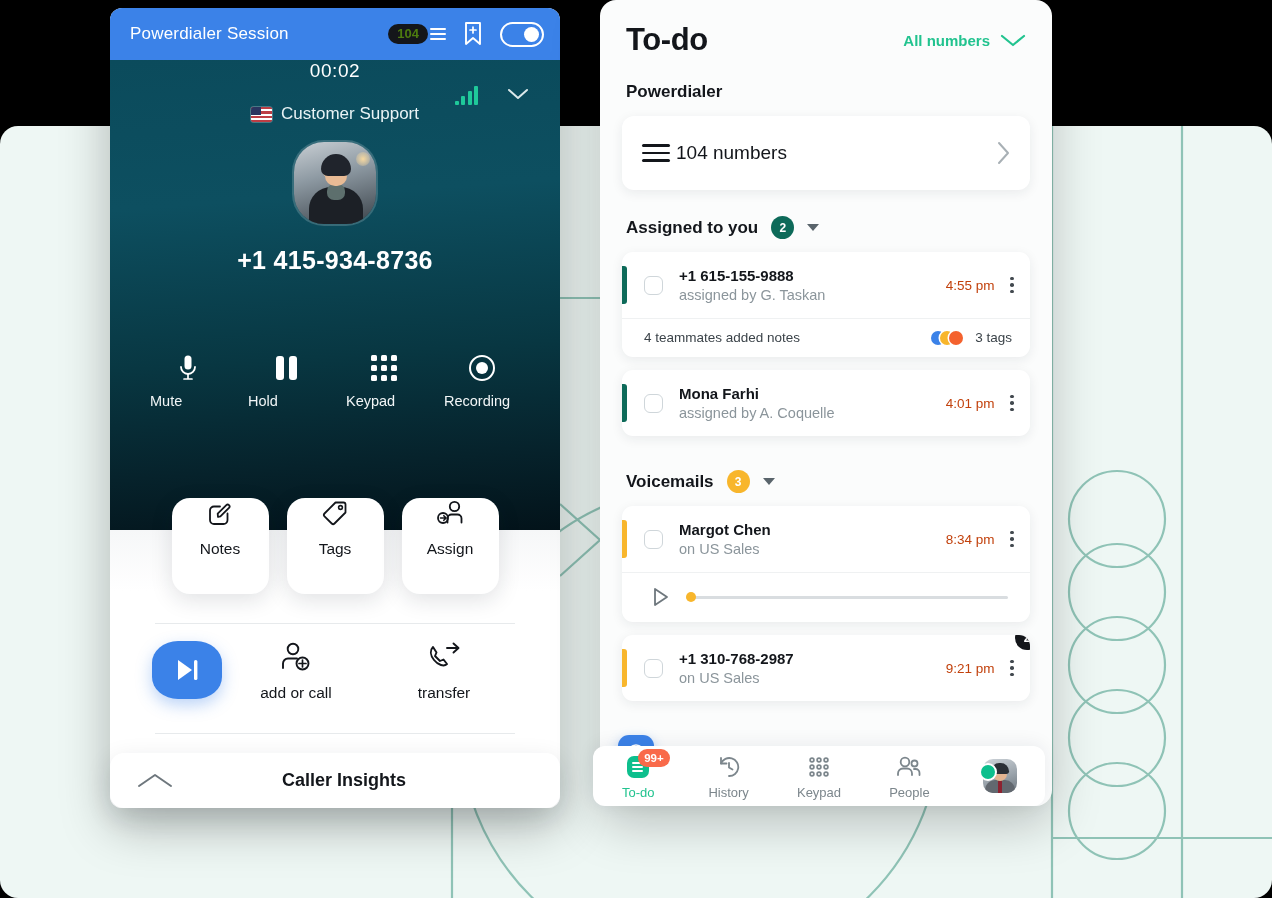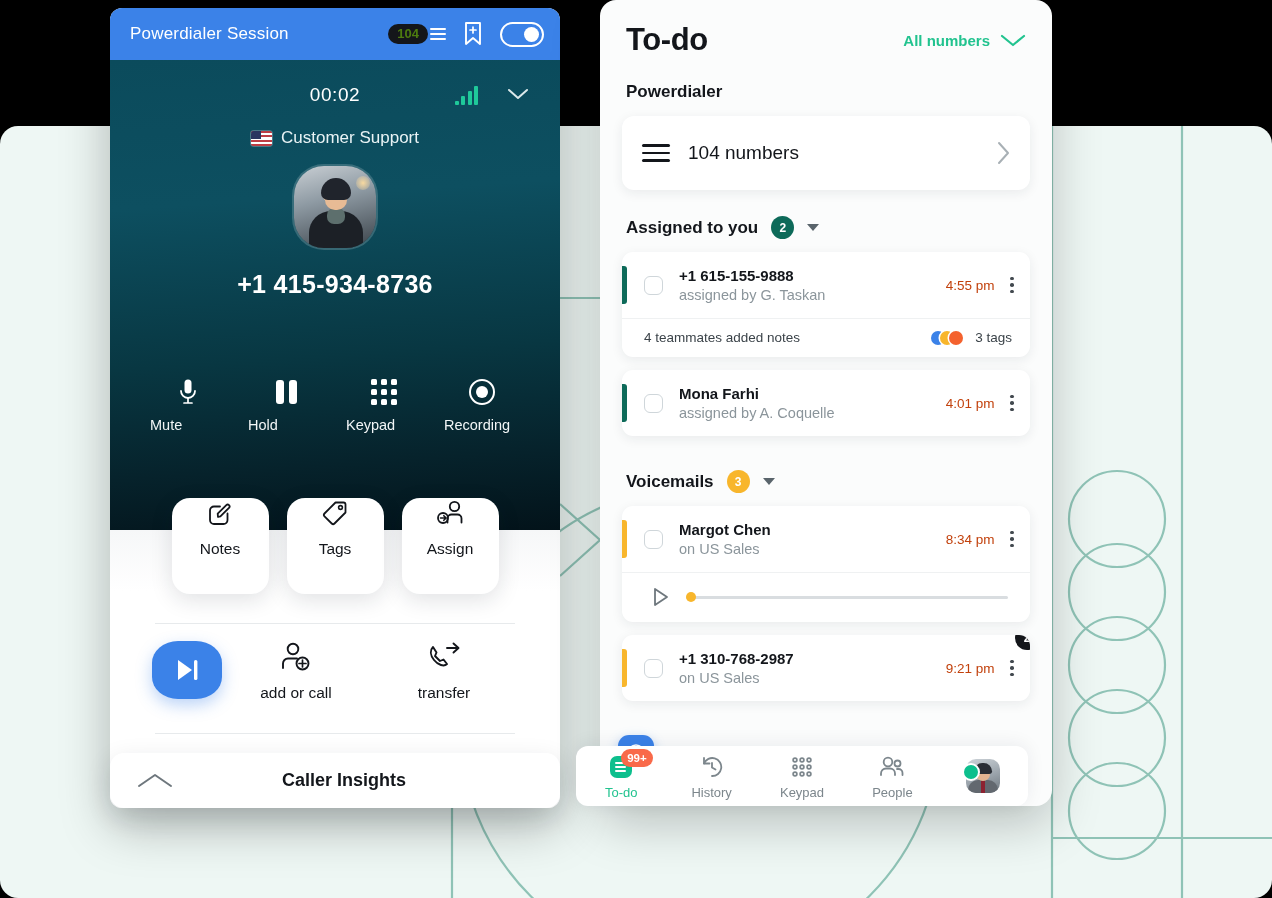--- a/index.html
+++ b/index.html
@@ -48,21 +48,21 @@
     content: ""; position: absolute; right: 3px; top: 3px;
     width: 15px; height: 15px; border-radius: 50%; background: #fff;
   }
 
   .call-area {
     height: 470px; position: relative;
     background: linear-gradient(176deg, #0b4b5c 0%, #0d4f60 30%, #083742 62%, #06222b 84%, #03131a 100%);
   }
   .timer-row {
     display: flex; align-items: center; justify-content: center;
-    padding-top: 24px; position: relative;
+    position: relative;
   }
   .timer { color: #fff; font-size: 19px; letter-spacing: .6px; }
   .signal { position: absolute; right: 82px; top: 26px; display: flex; align-items: flex-end; gap: 2.5px; }
   .signal i { width: 4px; background: #1fc99a; border-radius: 1px; display: block; }
   .chev-down { position: absolute; right: 30px; top: 26px; }
 
   .caller-line { display: flex; align-items: center; justify-content: center; gap: 9px; margin-top: 22px; }
   .flag {
     width: 21px; height: 15px; border-radius: 3px; overflow: hidden; position: relative;
     background: #bd3d44; flex: none; box-shadow: 0 0 0 1px rgba(255,255,255,.25);
@@ -154,21 +154,21 @@
     box-shadow: 0 18px 50px rgba(0,0,0,.22);
   }
   .todo-head { display: flex; align-items: center; padding: 22px 26px 0; }
   .todo-title { font-size: 31px; font-weight: 700; color: #13161b; letter-spacing: -.4px; flex: 1; }
   .allnum { display: flex; align-items: center; gap: 10px; color: #22c38f; font-size: 15px; font-weight: 600; }
   .section-label { font-size: 17px; font-weight: 600; color: #13161b; padding: 24px 26px 0; }
 
   .numbers-card {
     margin: 14px 22px 0; height: 74px; background: #fff; border-radius: 12px;
     box-shadow: 0 3px 12px rgba(20,35,50,.08);
-    display: flex; align-items: center; padding: 0 20px; gap: 18px;
+    display: flex; align-items: center; padding: 0 20px; gap: 6px;
   }
   .stack { display: flex; flex-direction: column; gap: 5px; }
   .stack i { display: block; width: 28px; height: 2.6px; background: #13161b; border-radius: 2px; }
   .numbers-card .txt { flex: 1; font-size: 19px; color: #13161b; }
 
   .group-head { display: flex; align-items: center; gap: 13px; padding: 26px 26px 0; }
   .group-head .t { font-size: 17px; font-weight: 700; color: #13161b; }
   .badge { width: 23px; height: 23px; border-radius: 50%; color: #fff; font-size: 12px;
     font-weight: 700; display: flex; align-items: center; justify-content: center; }
   .badge.green { background: #0d6a59; }
@@ -204,21 +204,21 @@
   .vm-player { border-top: 1px solid #eff1f2; display: flex; align-items: center;
     padding: 14px 22px 15px 30px; gap: 16px; }
   .vm-track { flex: 1; height: 3px; background: #d9dde0; border-radius: 2px; position: relative; }
   .vm-knob { position: absolute; left: 0; top: -3.5px; width: 10px; height: 10px;
     border-radius: 50%; background: #f8b62c; }
   .vm-badge { position: absolute; right: -9px; top: -9px; width: 24px; height: 24px; border-radius: 50%;
     background: #14161a; color: #fff; font-size: 12px; font-weight: 700;
     display: flex; align-items: center; justify-content: center; z-index: 4; }
 
   .tabbar {
-    position: absolute; left: 576px; top: 746px; width: 452px; height: 60px;
+    position: absolute; left: 593px; top: 746px; width: 452px; height: 60px;
     background: #fff; border-radius: 12px; display: flex; align-items: center;
     box-shadow: 0 -2px 18px rgba(20,35,50,.07); z-index: 5;
   }
   .tab { flex: 1; text-align: center; position: relative; }
   .tab .ico { height: 28px; display: flex; align-items: center; justify-content: center; }
   .tab .lbl { font-size: 13px; color: #7c868c; margin-top: 4px; }
   .tab.active .lbl { color: #22c38f; }
   .tab-badge { position: absolute; left: 50%; margin-left: 0px; top: -4px;
     background: #f96a4a; color: #fff; font-size: 11.5px; font-weight: 700;
     border-radius: 11px; padding: 2px 6px; line-height: 1.25; }

